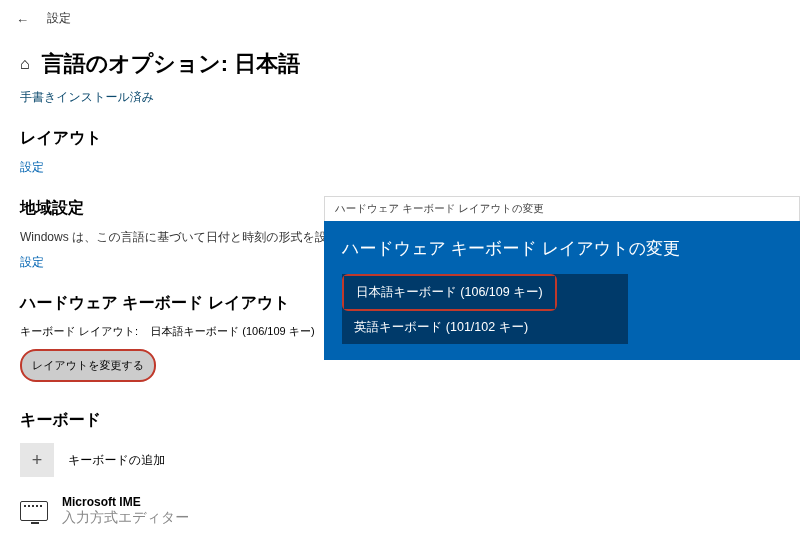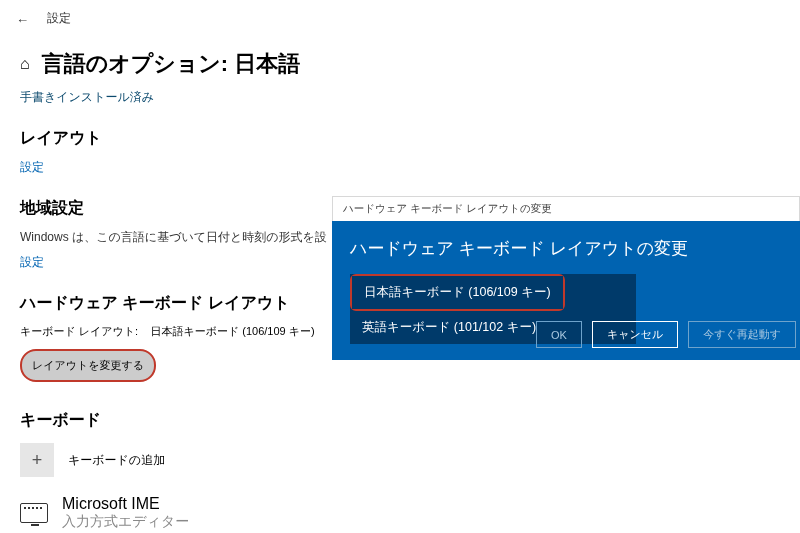--- a/index.html
+++ b/index.html
@@ -24,25 +24,25 @@
     .change-layout-btn { margin: 6px 20px; padding: 7px 10px; background: #ccc; border: none; font-size: 11px; cursor: pointer; border: 2px solid #c0392b; border-radius: 16px; }
     
     .add-keyboard { display: flex; align-items: center; gap: 14px; padding: 6px 20px; }
     .plus-box { width: 34px; height: 34px; background: #e6e6e6; display: flex; align-items: center; justify-content: center; font-size: 18px; color: #555; cursor: pointer; }
     .add-keyboard-label { font-size: 12px; }
     
     .ime-row { display: flex; align-items: center; gap: 14px; padding: 12px 20px; }
     .ime-icon { width: 28px; height: 20px; border: 1.5px solid #333; border-radius: 2px; position: relative; }
     .ime-icon::before { content: ''; position: absolute; top: 3px; left: 3px; right: 3px; height: 2px; background: repeating-linear-gradient(90deg, #333 0 2px, transparent 2px 4px); }
     .ime-icon::after { content: ''; position: absolute; bottom: -4px; left: 10px; width: 8px; height: 2px; background: #333; }
-    .ime-texts .ime-name { font-size: 16px; }
+    .ime-texts .ime-name { font-size: 12px; font-weight: bold; }
     .ime-texts .ime-desc { font-size: 14px; color: #888; }
     
     
-    .dialog-wrapper { position: absolute; top: 196px; left: 332px; right: 0; }
+    .dialog-wrapper { position: absolute; top: 196px; left: 324px; right: 0; }
     .dialog-titlebar { background: #fff; border: 1px solid #d8d8d8; border-bottom: none; padding: 5px 10px; font-size: 10.5px; color: #444; }
     .dialog-body { background: #0063b1; color: #fff; padding: 16px 18px 16px 18px; display: flex; flex-direction: column; gap: 8px; position: relative; }
     .dialog-heading { font-size: 17px; font-weight: 400; margin-bottom: 6px; }
     
     .dropdown { background: #003a6a; width: 286px; }
     .dropdown-option { padding: 8px 12px; font-size: 12.5px; color: #fff; cursor: pointer; }
     .dropdown-option.selected { background: #003a6a; }
     .dropdown-highlight { border: 2px solid #c0392b; border-radius: 6px; display: inline-block; }
     
     .dialog-buttons { position: absolute; right: 0; bottom: 12px; display: flex; gap: 10px; padding-right: 4px; }
@@ -100,22 +100,17 @@
 <div class="dialog-wrapper">
   <div class="dialog-titlebar">ハードウェア キーボード レイアウトの変更</div>
   <div class="dialog-body">
     <div class="dialog-heading">ハードウェア キーボード レイアウトの変更</div>
     <div class="dropdown">
       <div class="dropdown-highlight">
         <div class="dropdown-option selected">日本語キーボード (106/109 キー)</div>
       </div>
       <div class="dropdown-option">英語キーボード (101/102 キー)</div>
     </div>
-    <div class="dialog-buttons">
-      <button class="dialog-btn disabled">OK</button>
-      <button class="dialog-btn">キャンセル</button>
-      <button class="dialog-btn disabled">今すぐ再起動す</button>
-    </div>
   </div>
 </div>
 
 
 
 
 </body></html>

